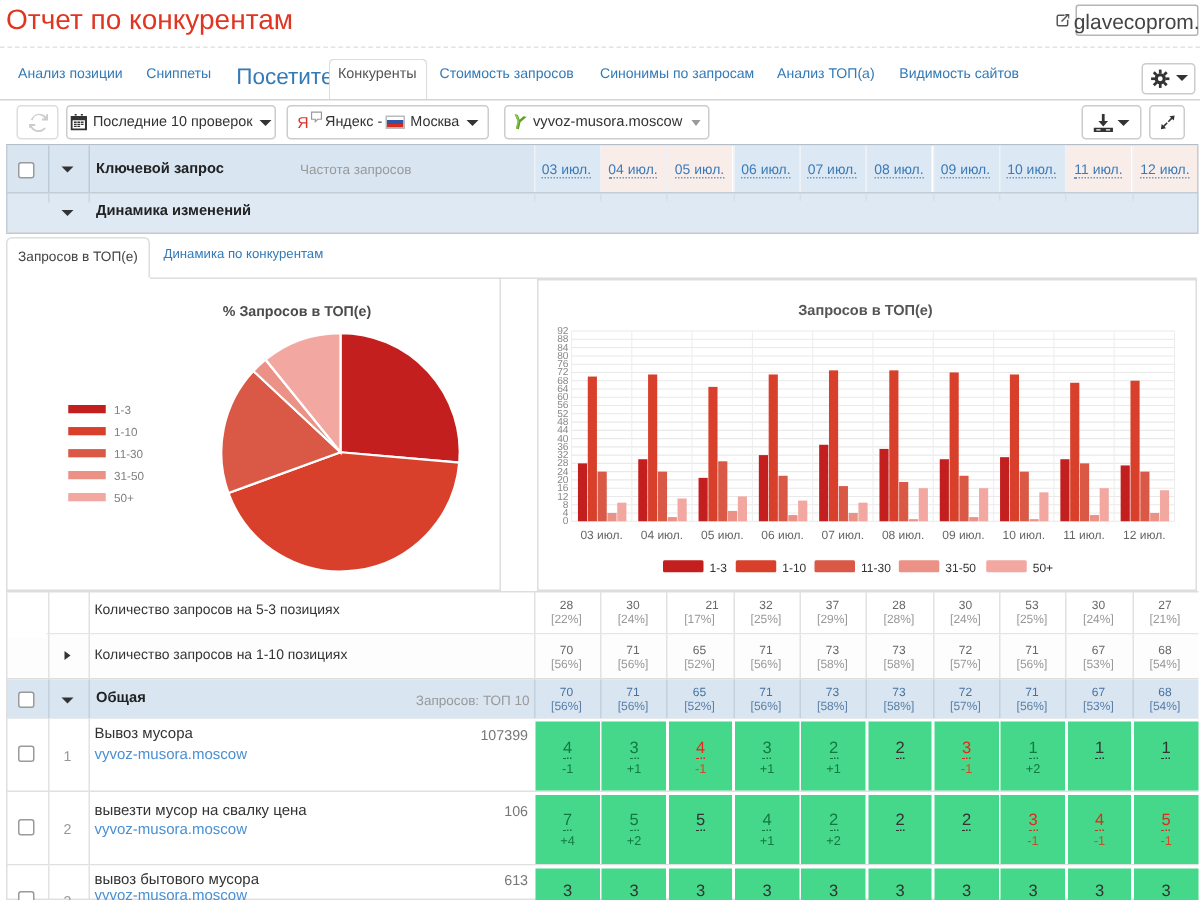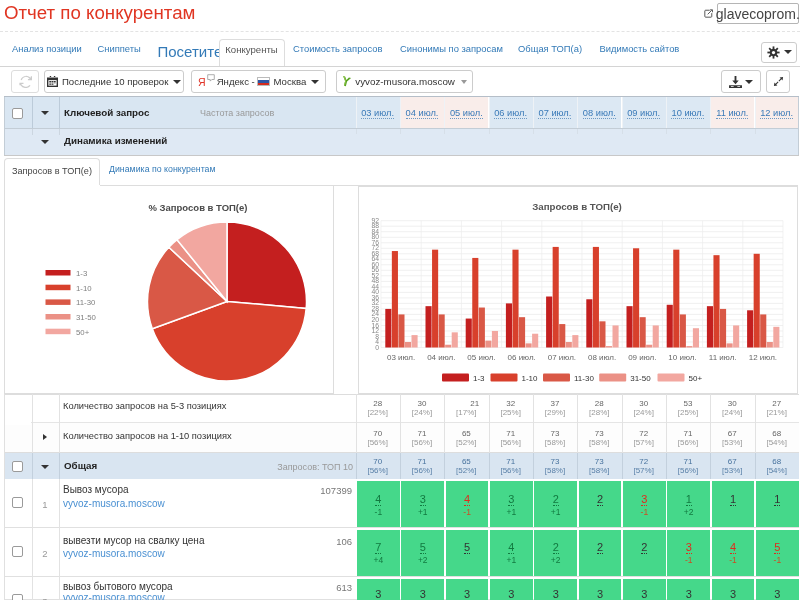--- a/index.html
+++ b/index.html
@@ -18,21 +18,21 @@
       <path d="M7 1.5H2A1 1 0 0 0 1 2.5V9A1 1 0 0 0 2 10H8.5A1 1 0 0 0 9.5 9V5" fill="none" stroke="#555" stroke-width="1.2"></path>
       <path d="M4.5 6.5L9.5 1.5M7.5 1h3v3" fill="none" stroke="#555" stroke-width="1.2"></path>
     </svg>glavecoprom.ru</div>
 <div class="abs" style="left:0;top:31px;width:800px;border-top:1px dashed #e3e3e3;"></div>
 <div class="abs" style="left:0;top:65.5px;width:800px;border-top:1px solid #d4d4d4;"></div>
 <div class="abs" style="left:12px;top:42.5px;font-size:9.4px;color:#337ab7;">Анализ позиции</div>
 <div class="abs" style="left:97.5px;top:42.5px;font-size:9.4px;color:#337ab7;">Сниппеты</div>
 <div class="abs" style="left:157.5px;top:42.5px;font-size:15px;color:#337ab7;">Посетители</div>
 <div class="abs" style="left:293px;top:42.5px;font-size:9.4px;color:#337ab7;">Стоимость запросов</div>
 <div class="abs" style="left:400px;top:42.5px;font-size:9.4px;color:#337ab7;">Синонимы по запросам</div>
-<div class="abs" style="left:518px;top:42.5px;font-size:9.4px;color:#337ab7;">Общая ТОП(а)</div>
+<div class="abs" style="left:518px;top:42.5px;font-size:9.4px;color:#337ab7;">Анализ ТОП(а)</div>
 <div class="abs" style="left:599.5px;top:42.5px;font-size:9.4px;color:#337ab7;">Видимость сайтов</div>
 <div class="abs" style="left:218.5px;top:39px;width:66px;height:27px;background:#fff;border:1px solid #ddd;border-bottom:none;border-radius:4px 4px 0 0;">
     <div style="margin-top:3.5px;text-align:center;color:#555;font-size:9.6px;">Конкуренты</div>
   </div>
 <div class="btn" style="left:761px;top:42px;width:36px;height:20.5px;">
 <svg width="13" height="13" viewBox="0 0 16 16" style="margin-right:4px;">
       <g fill="#333">
         <circle cx="8" cy="8" r="4.6"></circle>
         <g>
           <rect x="6.9" y="0.5" width="2.2" height="3.2"></rect>

